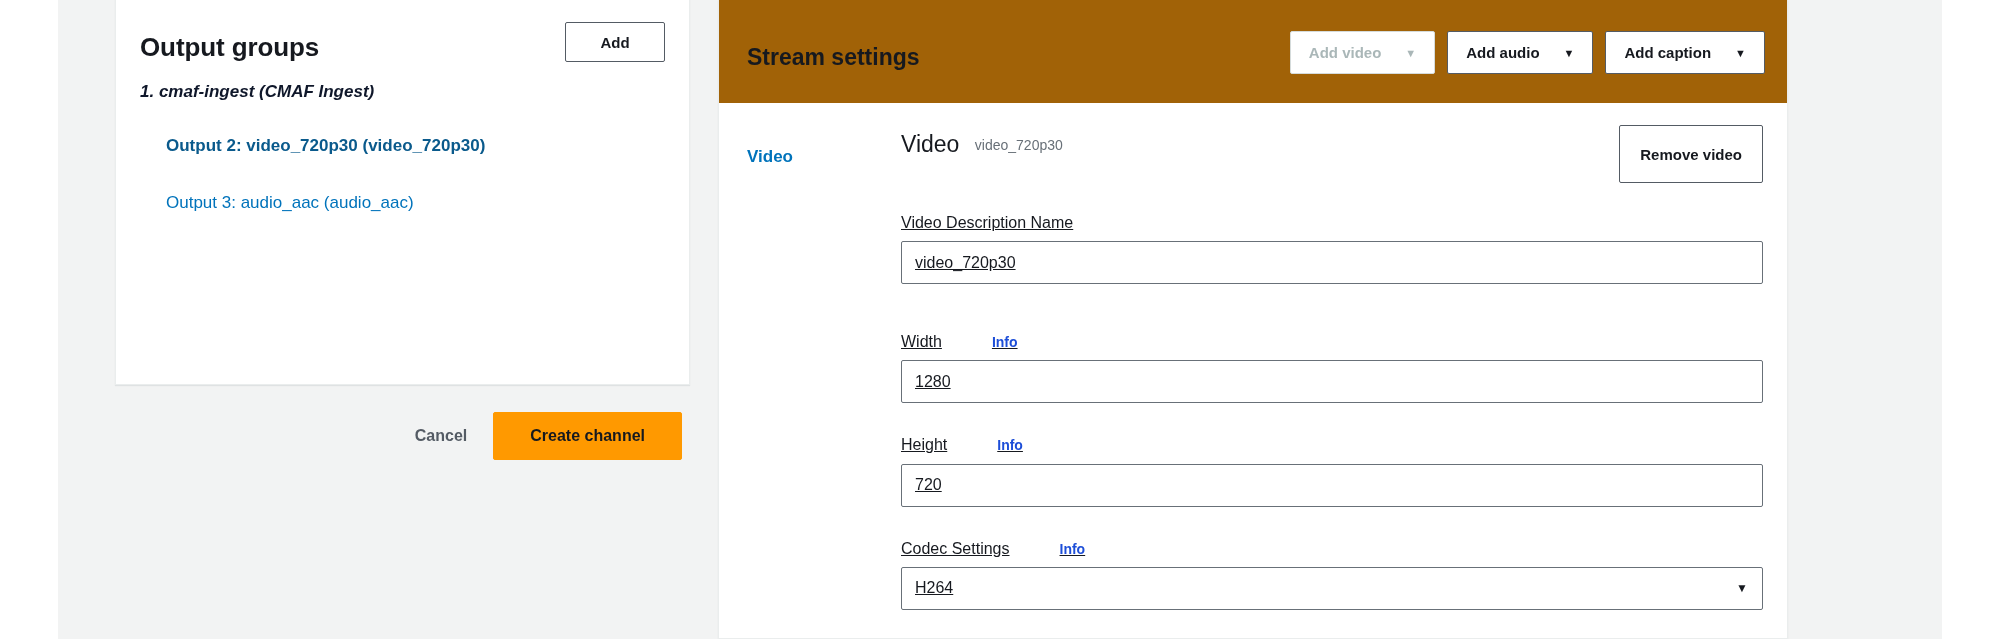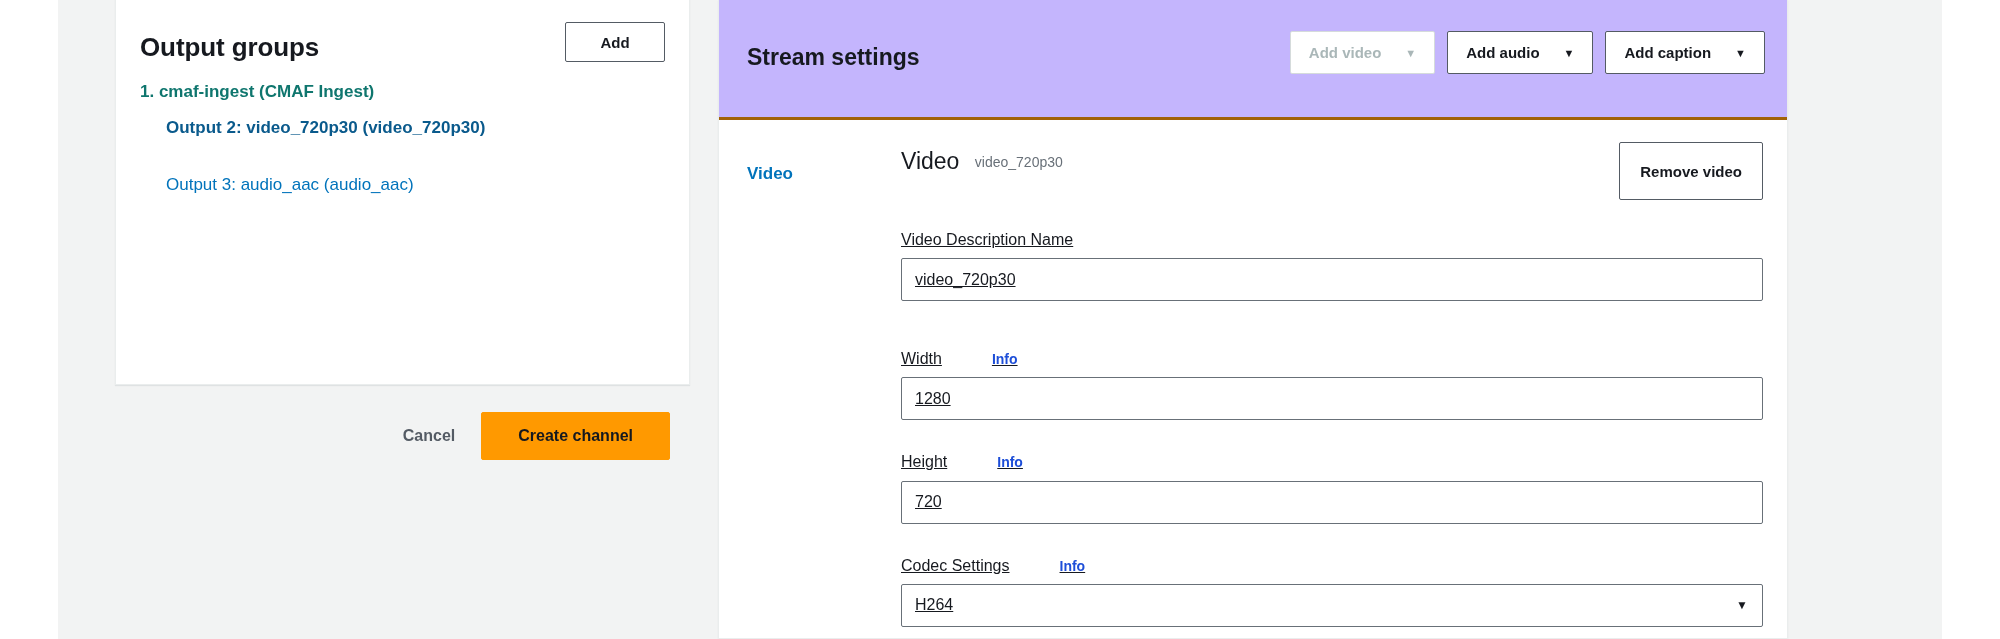--- a/index.html
+++ b/index.html
@@ -102,47 +102,48 @@
     left: 0;
     top: 92px;
     right: 0;
     padding: 0 24px;
   }
 
   .og-group-link {
     display: block;
     font-size: 17px;
     font-weight: 600;
-    color: #0f766e;
+    color: #0f172a;
     text-decoration: none;
     line-height: 1.2;
-    margin-bottom: 16px;
-    cursor: pointer;
-    white-space: nowrap;
+    margin-bottom: 34px;
+    cursor: pointer;
+    white-space: nowrap;
+    font-style: italic;
   }
 
   .og-output-link {
     display: block;
     font-size: 17px;
     font-weight: 400;
     color: #0073bb;
     text-decoration: none;
     line-height: 1.2;
     margin: 0 0 36px 26px;
     cursor: pointer;
     white-space: nowrap;
   }
   .og-output-link.selected {
     font-weight: bold;
     color: #0a5a8c;
   }
 
   .form-actions {
     position: absolute;
-    left: 0;
+    left: 12px;
     top: 412px;
     width: 575px;
     display: flex;
     align-items: center;
     justify-content: flex-end;
     gap: 22px;
     padding-right: 20px;
     box-sizing: border-box;
   }
 
@@ -181,23 +182,23 @@
     background: #ffffff;
     border: 1px solid #eaeded;
     border-top: none;
     box-sizing: border-box;
     box-shadow: 0 1px 1px 0 rgba(0, 28, 36, 0.08);
     overflow: hidden;
   }
 
   .sp-header {
     position: relative;
-    height: 120px;
-    background: #c4b5fd;
-    border-bottom: 3px solid #a16207;
+    height: 103px;
+    background: #a16207;
+    border-bottom: 1px solid #a16207;
     box-sizing: border-box;
   }
 
   .sp-title {
     position: absolute;
     left: 28px;
     top: 44px;
     font-size: 23px;
     font-weight: bold;
     color: #16191f;

